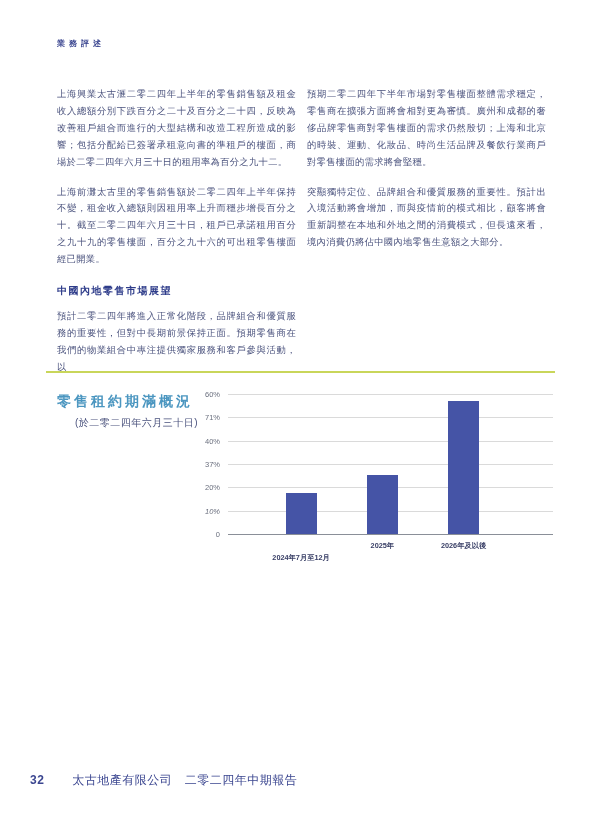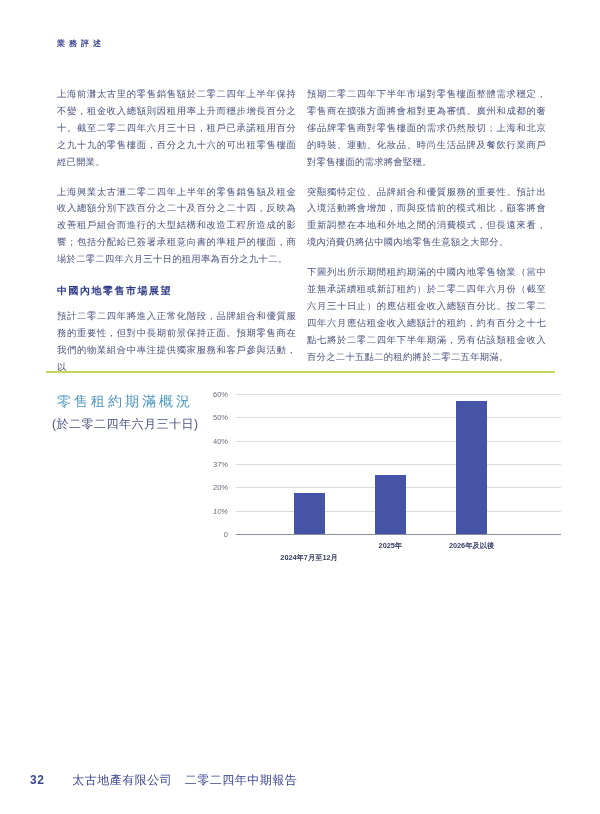--- a/index.html
+++ b/index.html
@@ -22,28 +22,28 @@
   }
   .col h3{
     margin:16px 0 10px;font-size:10px;font-weight:bold;
     color:#2e3c8a;letter-spacing:1.5px;
   }
   .chart-section{
     position:absolute;top:371px;left:46px;width:509px;height:215px;
   }
   .rule{height:2px;background:#c9d65a;}
   .chart-title{
-    margin:20px 0 5px 11px;font-size:14px;font-weight:normal;
+    margin:20px 0 5px 11px;font-size:14px;font-weight:bold;
     color:#4b96c0;letter-spacing:3px;
   }
   .chart-subtitle{
-    margin-left:6px;font-size:12px;color:#4a527d;letter-spacing:0.5px;
+    margin-left:29px;font-size:10px;color:#4a527d;letter-spacing:0.5px;
   }
   .plot{
-    position:absolute;left:190px;top:23px;width:325px;height:140px;text-align:right;
+    position:absolute;left:182px;top:23px;width:325px;height:140px;text-align:right;
   }
   .gridline{position:absolute;left:0;right:0;height:1px;background:#dadada;}
   .gridline.base{background:#8a8f98;}
   .ytick{
     position:absolute;right:100%;margin-right:8px;transform:translateY(-50%);
     font-size:7.5px;color:#6a6f7e;white-space:nowrap;
   }
   .bar{position:absolute;bottom:0;width:31px;background:#4554a6;}
   .xlabel{
     position:absolute;top:147px;transform:translateX(-50%);
@@ -57,41 +57,40 @@
 </style>
 </head>
 <body>
 
 <div class="page">
 
   <div class="page-header">業務評述</div>
 
   <div class="columns">
     <div class="col">
+      <p>上海興業太古滙二零二四年上半年的零售銷售額及租金收入總額分別下跌百分之二十及百分之二十四，反映為改善租戶組合而進行的大型結構和改造工程所造成的影響；包括分配給已簽署承租意向書的準租戶的樓面，商場於二零二四年六月三十日的租用率為百分之九十二。</p>
       <p>上海前灘太古里的零售銷售額於二零二四年上半年保持不變，租金收入總額則因租用率上升而穩步增長百分之十。截至二零二四年六月三十日，租戶已承諾租用百分之九十九的零售樓面，百分之九十六的可出租零售樓面經已開業。</p>
-      <p>上海興業太古滙二零二四年上半年的零售銷售額及租金收入總額分別下跌百分之二十及百分之二十四，反映為改善租戶組合而進行的大型結構和改造工程所造成的影響；包括分配給已簽署承租意向書的準租戶的樓面，商場於二零二四年六月三十日的租用率為百分之九十二。</p>
       <h3>中國內地零售市場展望</h3>
       <p>預計二零二四年將進入正常化階段，品牌組合和優質服務的重要性，但對中長期前景保持正面。預期零售商在我們的物業組合中專注提供獨家服務和客戶參與活動，以</p>
     </div>
     <div class="col">
       <p>預期二零二四年下半年市場對零售樓面整體需求穩定，零售商在擴張方面將會相對更為審慎。廣州和成都的奢侈品牌零售商對零售樓面的需求仍然殷切；上海和北京的時裝、運動、化妝品、時尚生活品牌及餐飲行業商戶對零售樓面的需求將會堅穩。</p>
       <p>突顯獨特定位、品牌組合和優質服務的重要性。預計出入境活動將會增加，而與疫情前的模式相比，顧客將會重新調整在本地和外地之間的消費模式，但長遠來看，境內消費仍將佔中國內地零售生意額之大部分。</p>
-      <p>下圖列出所示期間租約期滿的中國內地零售物業（當中並無承諾續租或新訂租約）於二零二四年六月份（截至六月三十日止）的應佔租金收入總額百分比。按二零二四年六月應佔租金收入總額計的租約，約有百分之十七點七將於二零二四年下半年期滿，另有佔該類租金收入百分之二十五點二的租約將於二零二五年期滿。</p>
     </div>
   </div>
 
   <div class="chart-section">
     <div class="rule"></div>
     <div class="chart-title">零售租約期滿概況</div>
     <div class="chart-subtitle">(於二零二四年六月三十日)</div>
     <div class="plot" id="plot">
         <div class="gridline" style="top: 0%;"></div>
         <div class="ytick" style="top: 0%;">60%</div>
         <div class="gridline" style="top: 16.6667%;"></div>
-        <div class="ytick" style="top: 16.6667%;">50%</div>
+        <div class="ytick" style="top: 16.6667%;">71%</div>
         <div class="gridline" style="top: 33.3333%;"></div>
         <div class="ytick" style="top: 33.3333%;">40%</div>
         <div class="gridline" style="top: 50%;"></div>
         <div class="ytick" style="top: 50%;">37%</div>
         <div class="gridline" style="top: 66.6667%;"></div>
         <div class="ytick" style="top: 66.6667%;">20%</div>
         <div class="gridline" style="top: 83.3333%;"></div>
         <div class="ytick" style="top: 83.3333%; font-style: italic;">10%</div>
         <div class="gridline base" style="top: 100%;"></div>
         <div class="ytick" style="top: 100%;">0</div>

